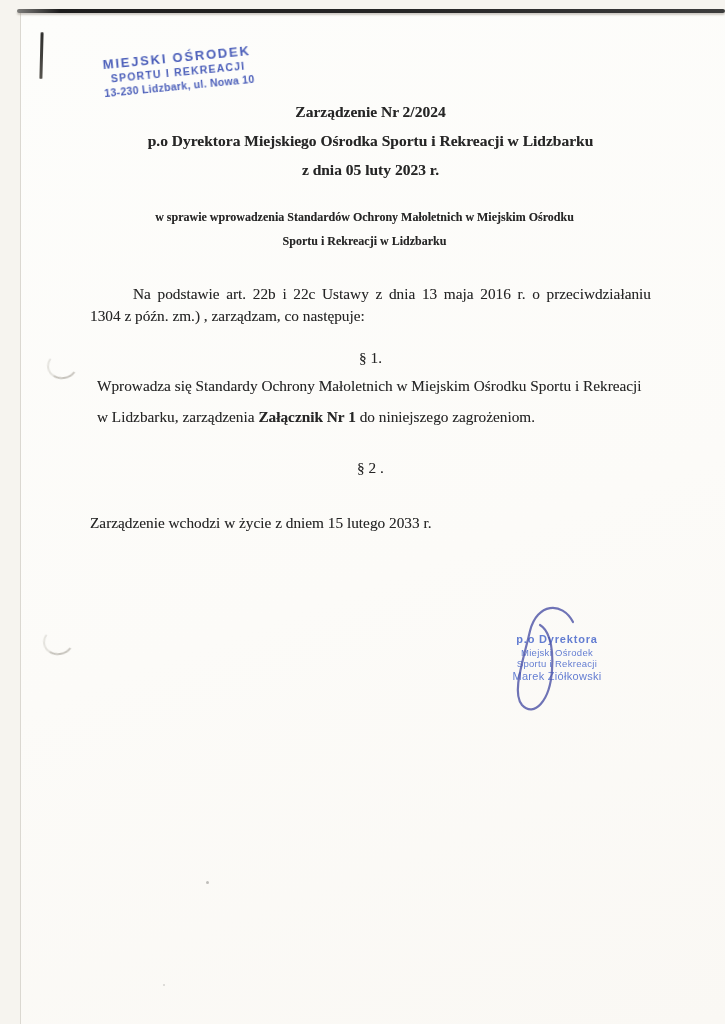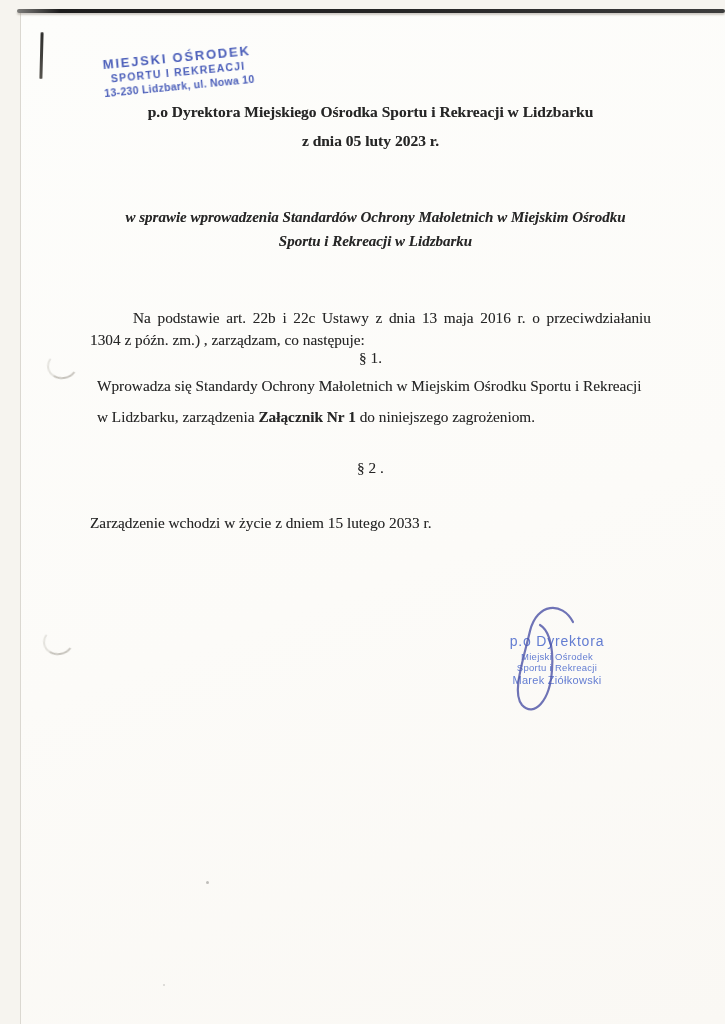--- a/index.html
+++ b/index.html
@@ -52,32 +52,31 @@
   
   .ink { color:#262626; text-shadow:0 0 .5px rgba(45,45,45,.35); }
 
   .heading {
     position:absolute; left:90px; top:98px; width:561px;
     text-align:center; font-weight:bold;
     font-size:15.5px; line-height:28.8px;
     z-index:2;
   }
   .subject {
-    position:absolute; left:95px; top:206px; width:561px;
+    position:absolute; left:84px; top:206px; width:561px;
     text-align:center; font-weight:bold;
-    font-size:15px; line-height:23.5px;
+    font-size:12px; line-height:23.5px;
     z-index:2;
-    font-style:italic;
   }
   .legal {
     position:absolute; left:90px; top:283px; width:561px;
     font-size:15.3px; line-height:21.7px;
     z-index:2;
   }
-  .legal .jline { text-align:justify; text-align-last:justify;margin-top:24px; }
+  .legal .jline { text-align:justify; text-align-last:justify; }
   .legal .indent { text-indent:43px; }
   .sec-header {
     position:absolute; left:90px; width:561px;
     text-align:center; font-size:15.3px;
     z-index:2;
   }
   .s1h { top:349px; }
   .s2h { top:459px; }
   .s1b {
     position:absolute; left:97px; top:371px; width:556px;
@@ -104,21 +103,21 @@
   .stamp-top .st3 { font-size:10.5px; font-weight:600; letter-spacing:.3px; margin-top:2px; }
 
   
   .stamp-bottom {
     position:absolute; left:488px; top:633px; width:138px;
     text-align:center;
     font-family:"Liberation Sans","DejaVu Sans",sans-serif;
     filter:blur(.35px); opacity:.95;
     z-index:2;
   }
-  .stamp-bottom .sb1 { font-size:14px; letter-spacing:.8px; }
+  .stamp-bottom .sb1 { font-size:11px; letter-spacing:.8px;font-weight:bold; }
   .stamp-bottom .sb2 { font-size:9.5px; margin-top:2px; letter-spacing:.3px; }
   .stamp-bottom .sb3 { font-size:9.5px; letter-spacing:.3px; }
   .stamp-bottom .sb4 { font-size:11px; font-weight:400; margin-top:1px; letter-spacing:.3px; }
 
   .signature {
     position:absolute; left:495px; top:598px; width:95px; height:125px;
     z-index:3;
   }
 </style>
 </head>
@@ -134,20 +133,21 @@
 <div class="speck speck1"></div>
 <div class="speck speck2"></div>
 
 <div class="stamp-top" style="color:#3c51b4;">
   <div class="st1">MIEJSKI OŚRODEK</div>
   <div class="st2">SPORTU I REKREACJI</div>
   <div class="st3">13-230 Lidzbark, ul. Nowa 10</div>
 </div>
 
 <div class="heading ink">
+  <div>Zarządzenie Nr 2/2024</div>
   <div>p.o Dyrektora Miejskiego Ośrodka Sportu i Rekreacji w Lidzbarku</div>
   <div>z dnia 05 luty 2023 r.</div>
 </div>
 
 <div class="subject ink">
   <div>w sprawie wprowadzenia Standardów Ochrony Małoletnich w Miejskim Ośrodku</div>
   <div>Sportu i Rekreacji w Lidzbarku</div>
 </div>
 
 <div class="legal ink">

